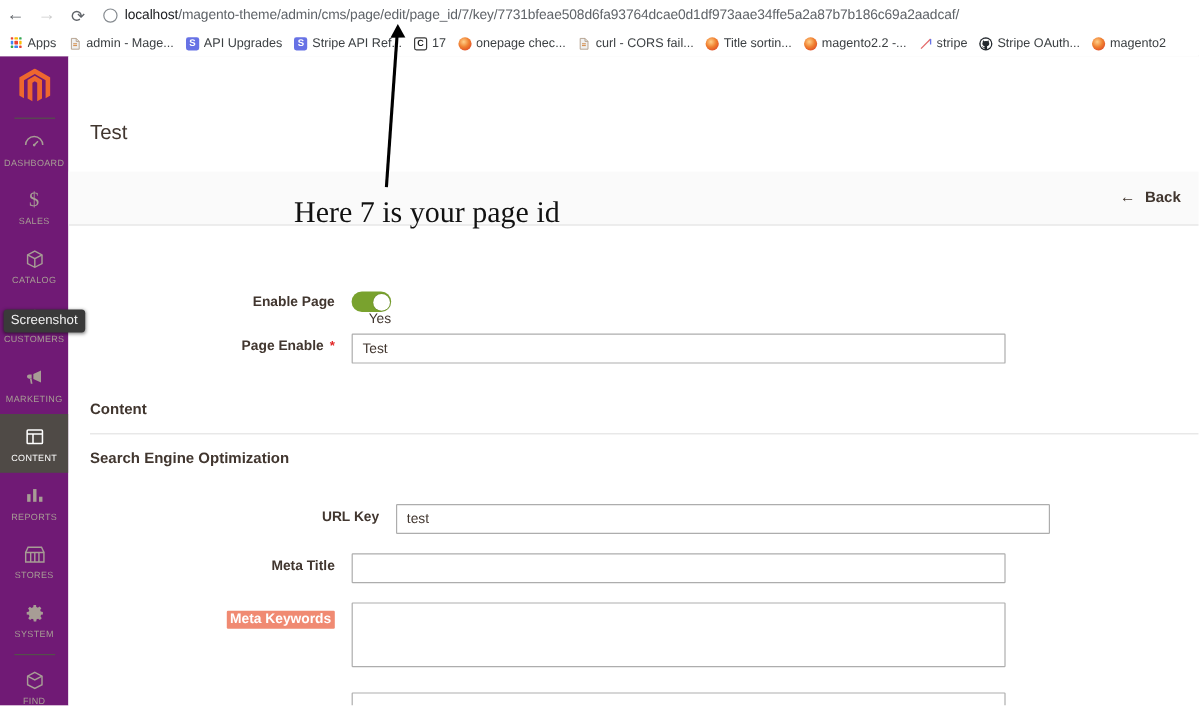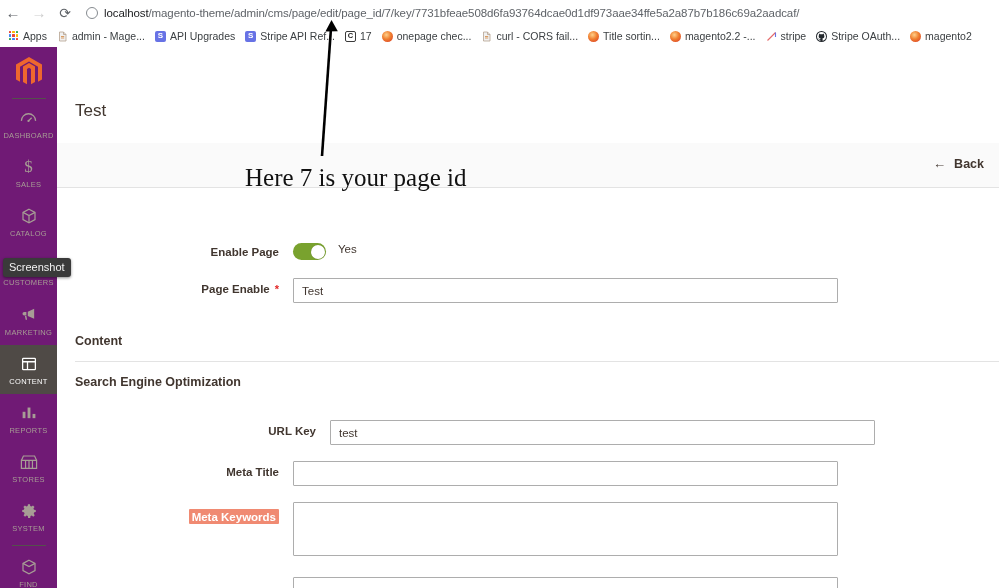--- a/index.html
+++ b/index.html
@@ -120,21 +120,21 @@
     width:545px; height:25px; border:1px solid #adadad; background:#fff;
     font-size:11.5px; color:#41362f; padding:0 8px; font-family:"Liberation Sans", sans-serif;
     border-radius:1px; outline:none;
   }
   .txt-area {
     width:545px; border:1px solid #adadad; background:#fff; border-radius:1px;
     font-size:11.5px; color:#41362f; padding:6px 8px; resize:none; outline:none;
     font-family:"Liberation Sans", sans-serif;
   }
 
-  .toggle-wrap { display:flex; align-items:flex-start; gap:12px; padding-top:2px; }
+  .toggle-wrap { display:flex; align-items:flex-end; padding-top:2px;flex-direction:column; }
   .toggle {
     width:33px; height:17px; border-radius:9px; background:#79a22e; position:relative;
     cursor:pointer;
   }
   .toggle .knob {
     position:absolute; right:1.5px; top:1.5px; width:14px; height:14px;
     border-radius:50%; background:#fff; box-shadow:0 0 1px rgba(0,0,0,.3);
   }
   .toggle-text { font-size:11.5px; color:#41362f; }
 

